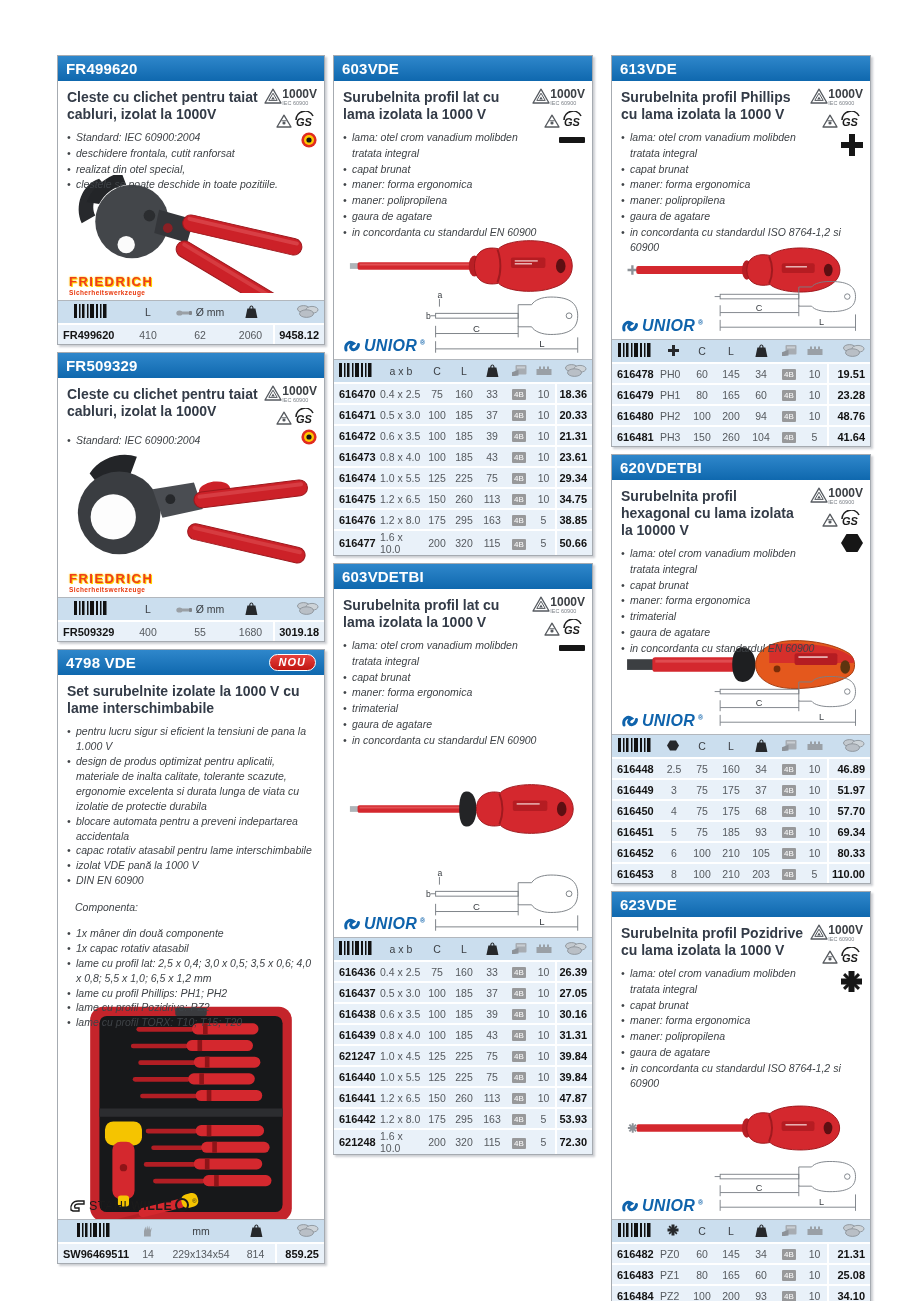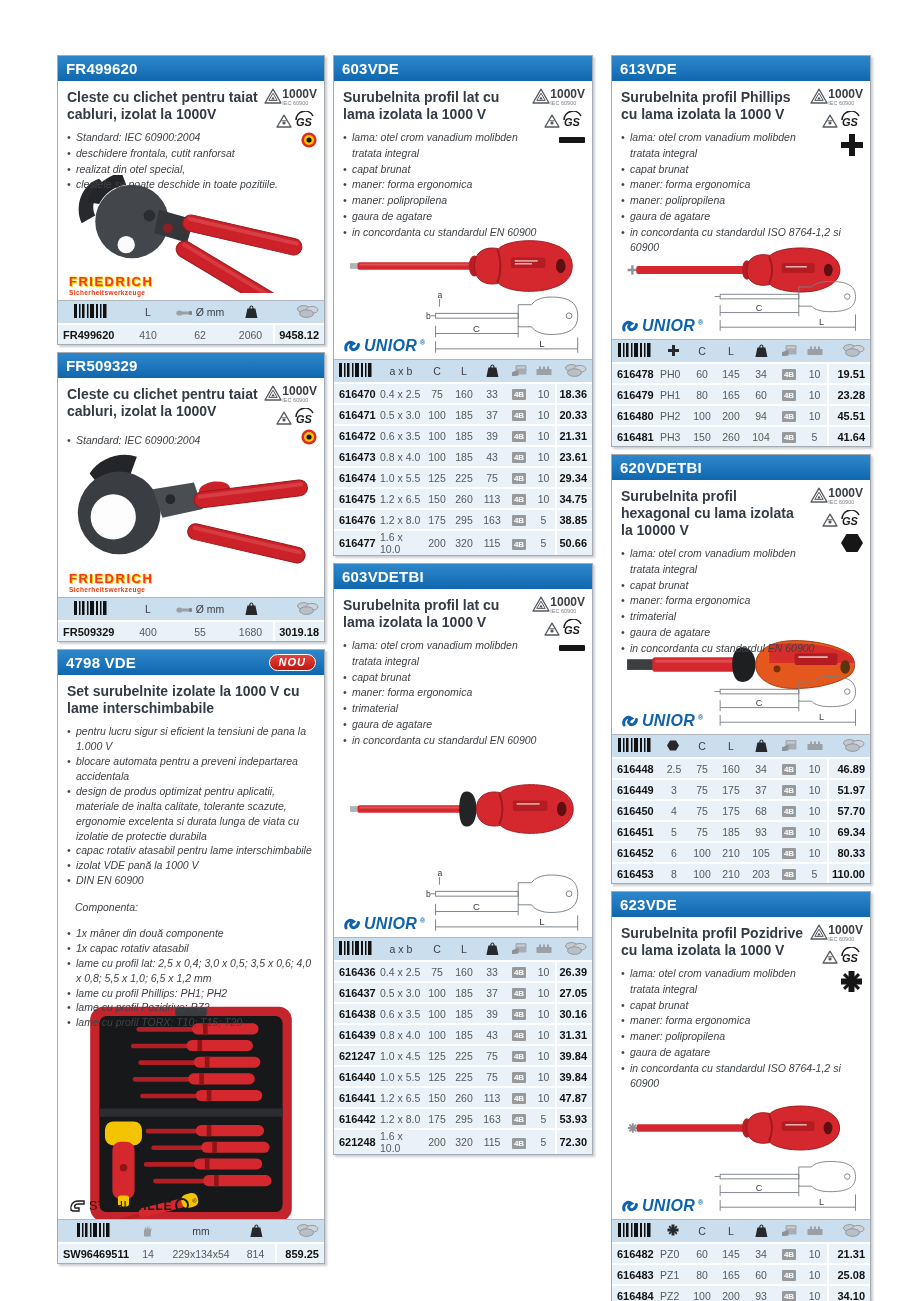--- a/index.html
+++ b/index.html
@@ -32,21 +32,21 @@
   .stahl .s1{font-size:12.5px;letter-spacing:.5px;}
   .stahl .s2{font-size:12.5px;font-weight:bold;letter-spacing:.5px;}
   .stahl .reg{font-size:6px;margin-top:-8px;}
   table{width:100%;border-collapse:collapse;table-layout:fixed;flex:none;border-top:1px solid #b2b7bd;}
   th{background:#cbdeee;height:22px;font-weight:normal;font-size:10.5px;color:#3c4045;text-align:center;padding:0;}
   td{background:#e9f1f9;height:19px;text-align:center;border-top:2px solid #fff;font-size:10.5px;color:#55595e;padding:0;}
   td.code{font-weight:bold;color:#141414;text-align:left;padding-left:5px;font-size:11px;}
   td.dim{text-align:left;padding-left:2px;}
   td.price{font-weight:bold;color:#111;text-align:right;padding-right:5px;border-left:2px solid #fff;font-size:11px;}
   th.price{text-align:right;padding-right:4px;}
-  .badge4b{background:#98999b;color:#fff;font-size:8px;font-weight:bold;padding:0 2px;border-radius:1px;display:inline-block;line-height:11px;}
+  .badge4b{background:#98999b;color:#fff;font-size:8px;font-weight:normal;padding:0 2px;border-radius:1px;display:inline-block;line-height:11px;}
   .ficon{vertical-align:middle;}
   svg text{font-family:"Liberation Sans",sans-serif;}
 </style>
 </head>
 <body>
 
 <svg width="0" height="0" style="position:absolute">
   <defs>
     <g id="barcode">
         <rect x="0" y="0" width="3" height="14" fill="#111"></rect>
@@ -287,22 +287,22 @@
 
     <div class="block" style="height:615px;">
       <div class="bar">
           <span class="code">4798 VDE</span>
           <span class="nou">NOU</span>
         </div>
       <div class="content">
         <div class="title" style="padding-right:0;">Set surubelnite izolate la 1000 V cu lame interschimbabile</div>
         <ul class="bullets" style="line-height:1.42;">
           <li>pentru lucru sigur si eficient la tensiuni de pana la 1.000 V</li>
+          <li>design de produs optimizat pentru aplicatii, materiale de inalta calitate, tolerante scazute, ergonomie excelenta si durata lunga de viata cu izolatie de protectie durabila</li>
           <li>blocare automata pentru a preveni indepartarea accidentala</li>
-          <li>design de produs optimizat pentru aplicatii, materiale de inalta calitate, tolerante scazute, ergonomie excelenta si durata lunga de viata cu izolatie de protectie durabila</li>
           <li>capac rotativ atasabil pentru lame interschimbabile</li>
           <li>izolat VDE pană la 1000 V</li>
           <li>DIN EN 60900</li>
         </ul>
         <p class="plain">Componenta:</p>
         <ul class="bullets" style="line-height:1.42;">
           <li>1x mâner din două componente</li>
           <li>1x capac rotativ atasabil</li>
           <li>lame cu profil lat: 2,5 x 0,4; 3,0 x 0,5; 3,5 x 0,6; 4,0 x 0,8; 5,5 x 1,0; 6,5 x 1,2 mm</li>
           <li>lame cu profil Phillips: PH1; PH2</li>
@@ -966,21 +966,21 @@
             <td class="price">23.28</td>
           </tr>
             <tr style="">
             <td class="code">616480</td>
             <td class="dim">PH2</td>
             <td>100</td>
             <td>200</td>
             <td>94</td>
             <td><span class="badge4b">4B</span></td>
             <td>10</td>
-            <td class="price">45.51</td>
+            <td class="price">48.76</td>
           </tr>
             <tr style="">
             <td class="code">616481</td>
             <td class="dim">PH3</td>
             <td>150</td>
             <td>260</td>
             <td>104</td>
             <td><span class="badge4b">4B</span></td>
             <td>5</td>
             <td class="price">41.64</td>

